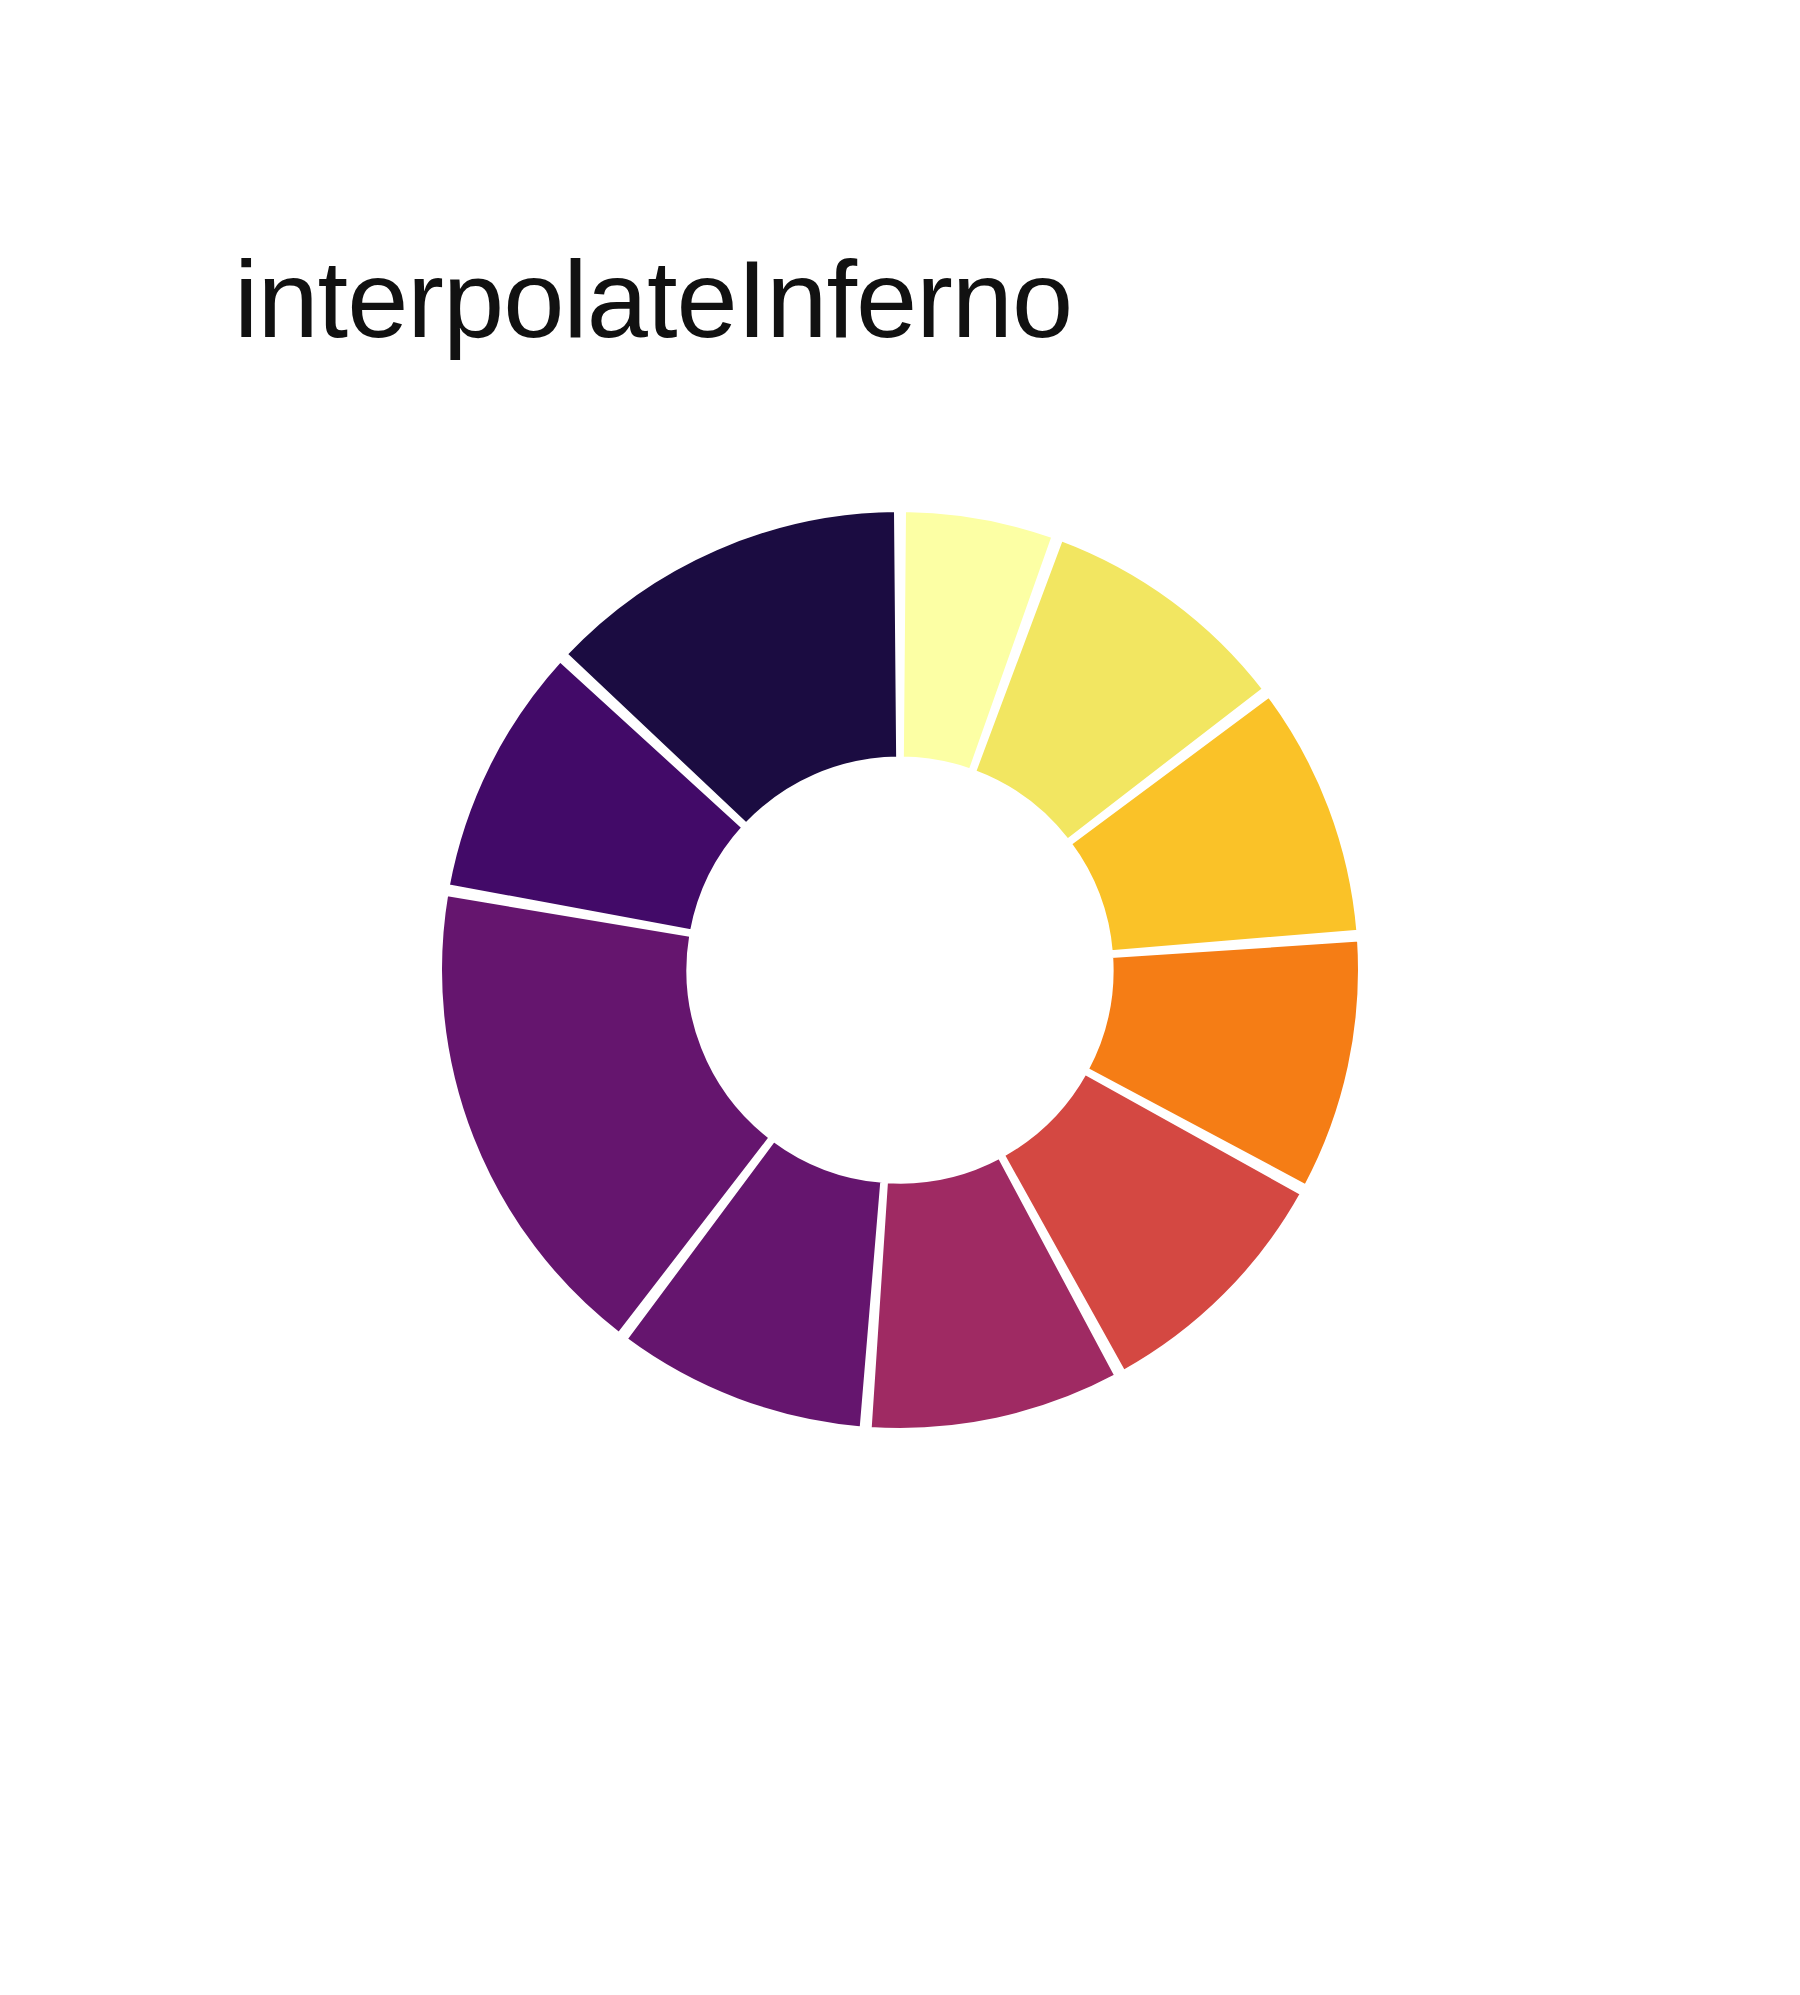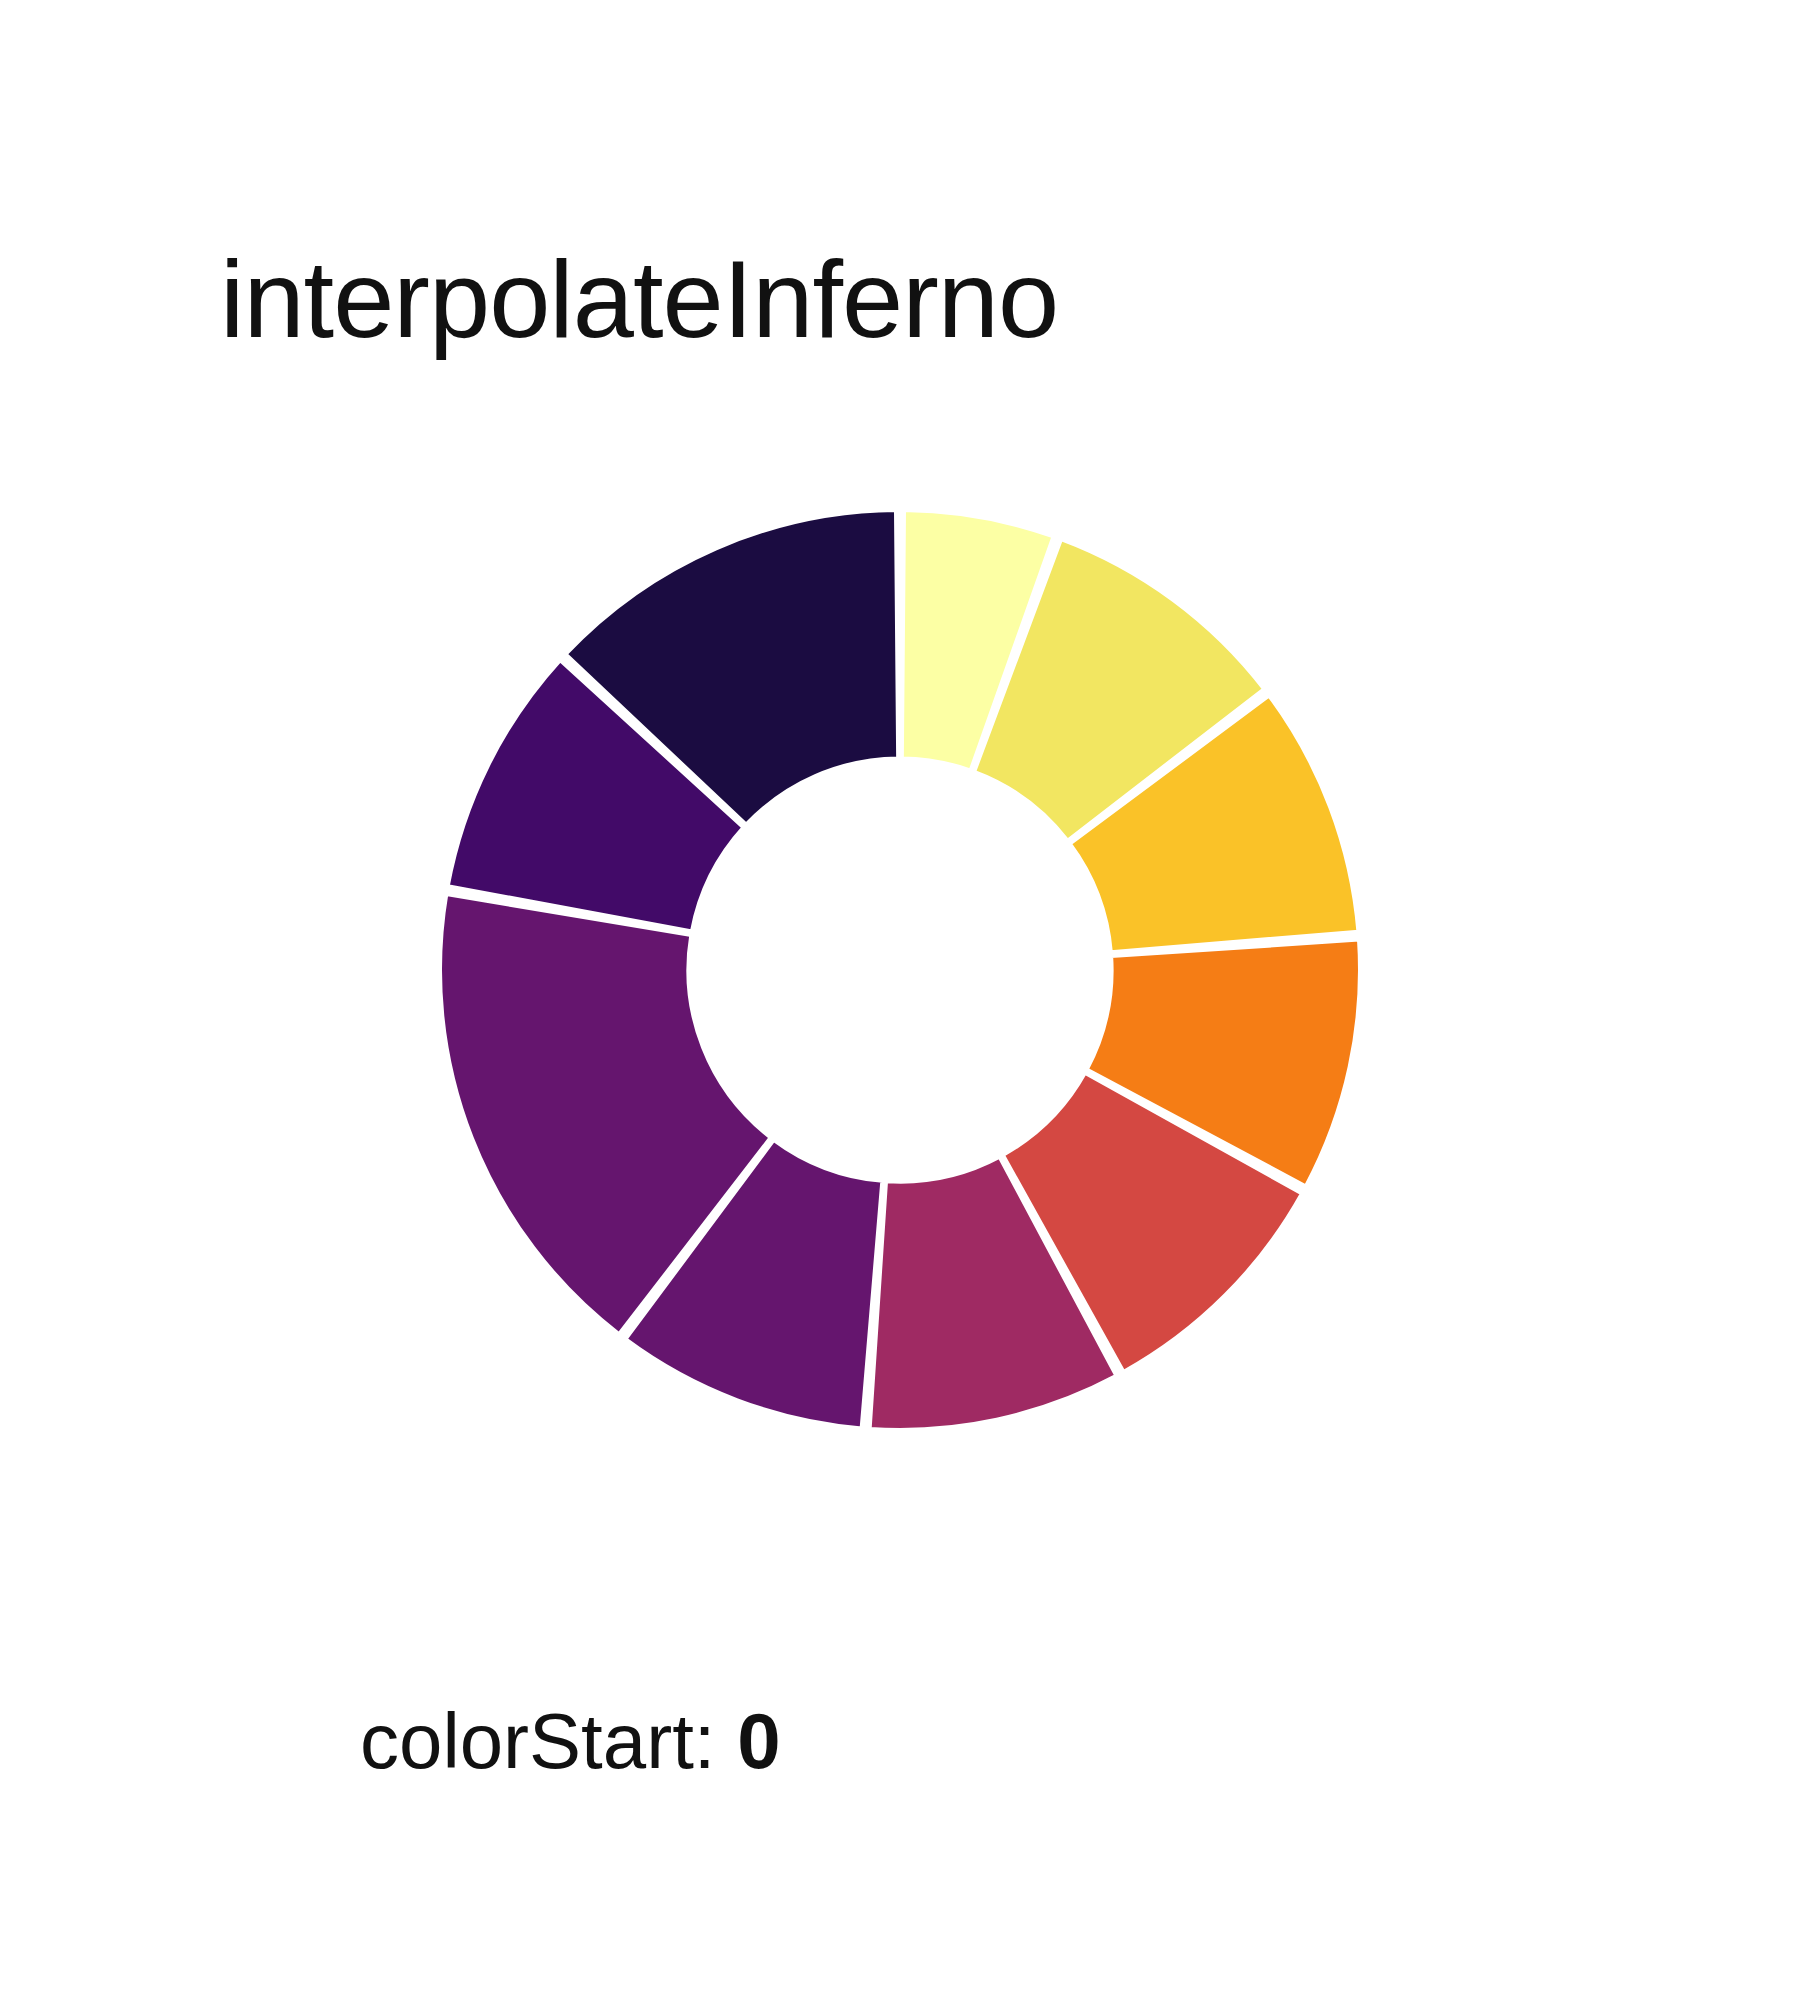--- a/index.html
+++ b/index.html
@@ -11,21 +11,21 @@
     font-family: "Segoe UI", "Helvetica Neue", Arial, sans-serif;
     color: #111;
   }
   .page {
     position: relative;
     width: 1800px;
     height: 1995px;
   }
   .title {
     position: absolute;
-    left: 220px;
+    left: 234px;
     top: 235px;
     font-size: 110px;
     font-weight: 400;
     letter-spacing: -1px;
     color: #111;
   }
   .chart-wrap {
     position: absolute;
     left: 430px;
     top: 500px;
@@ -66,21 +66,18 @@
         <path d="M 686.4630907623135 875.88635150449 A 460 460 0 0 1 439.6284476712139 928.996262304106 L 456.0290859287584 681.1382806598888 A 211.60000000000002 211.60000000000002 0 0 0 569.5730217506642 656.7077216920654 Z" fill="#9f2a63" stroke="#ffffff" stroke-width="4"></path>
         <path d="M 431.6224840828163 928.3962982747857 A 460 460 0 0 1 195.46040147604867 839.0907867209742 L 343.7117846789824 639.7817618916481 A 211.60000000000002 211.60000000000002 0 0 0 452.3463426780955 680.8622972064014 Z" fill="#65156e" stroke="#ffffff" stroke-width="4"></path>
         <path d="M 189.0606927645552 834.2431957498566 A 460 460 0 0 1 16.308623292873506 394.0781013040888 L 261.30196671472174 435.07592659988086 A 211.60000000000002 211.60000000000002 0 0 0 340.7679186716954 637.551870044934 Z" fill="#65156e" stroke="#ffffff" stroke-width="4"></path>
         <path d="M 17.702742520580784 386.17165827361276 A 460 460 0 0 1 130.07862493911279 160.0750755800437 L 313.6361674719919 327.4345347668201 A 211.60000000000002 211.60000000000002 0 0 0 261.94326155946715 431.4389628058619 Z" fill="#420a68" stroke="#ffffff" stroke-width="4"></path>
         <path d="M 135.53933235700208 154.18983265290507 A 460 460 0 0 1 465.98579367074694 10.017515390481208 L 468.1534650885436 258.40805707962136 A 211.60000000000002 211.60000000000002 0 0 0 316.14809288422094 324.7273230203363 Z" fill="#1b0c41" stroke="#ffffff" stroke-width="4"></path>
       </svg>
   </div>
 
   <div class="footer">
     <div class="row">
-      <span>colorStart: </span><b>0</b>
-    </div>
-    <div class="row">
       
     </div>
 
   </div>
 
 </div>
 
 </body></html>

